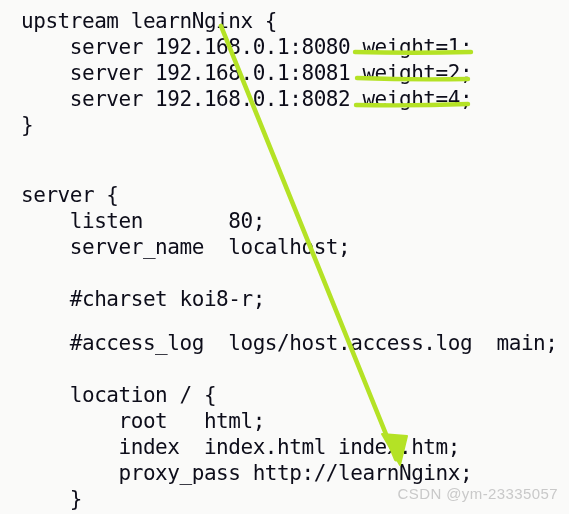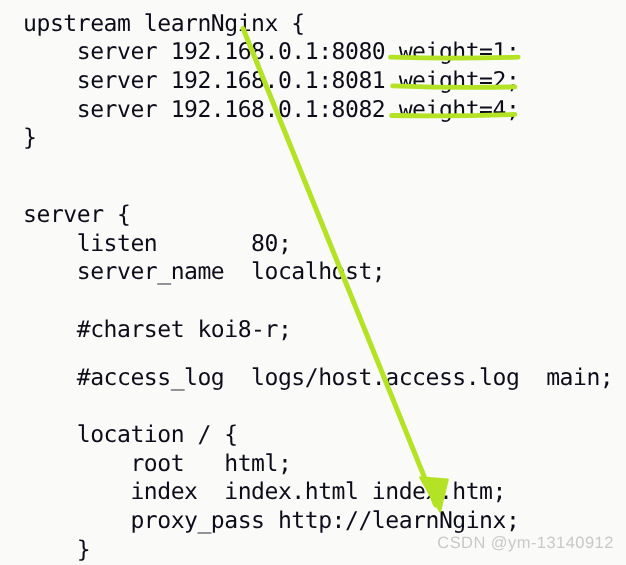--- a/index.html
+++ b/index.html
@@ -76,15 +76,15 @@
         <path d="M 355 52 Q 413 53.6 471 52" stroke="#b4e225" stroke-width="4.4" stroke-linecap="round" fill="none"></path>
         <path d="M 357 78 Q 412.5 80.1 468 79" stroke="#b4e225" stroke-width="4.4" stroke-linecap="round" fill="none"></path>
         <path d="M 356 105 Q 412 106.1 468 104" stroke="#b4e225" stroke-width="4.4" stroke-linecap="round" fill="none"></path>
       </g>
     <g id="ann-arrow">
         <path d="M 221 26 L 396 459" stroke="#b4e225" stroke-width="4.6" stroke-linecap="round" fill="none"></path>
         <path d="M 400 465 L 382 434 L 407 436 Z" fill="#b4e225" stroke="#b4e225" stroke-width="2" stroke-linejoin="round"></path>
       </g>
   </svg>
 
-  <div class="watermark">CSDN @ym-13140912</div>
+  <div class="watermark">CSDN @ym-23335057</div>
 
 </div>
 
 </body></html>

